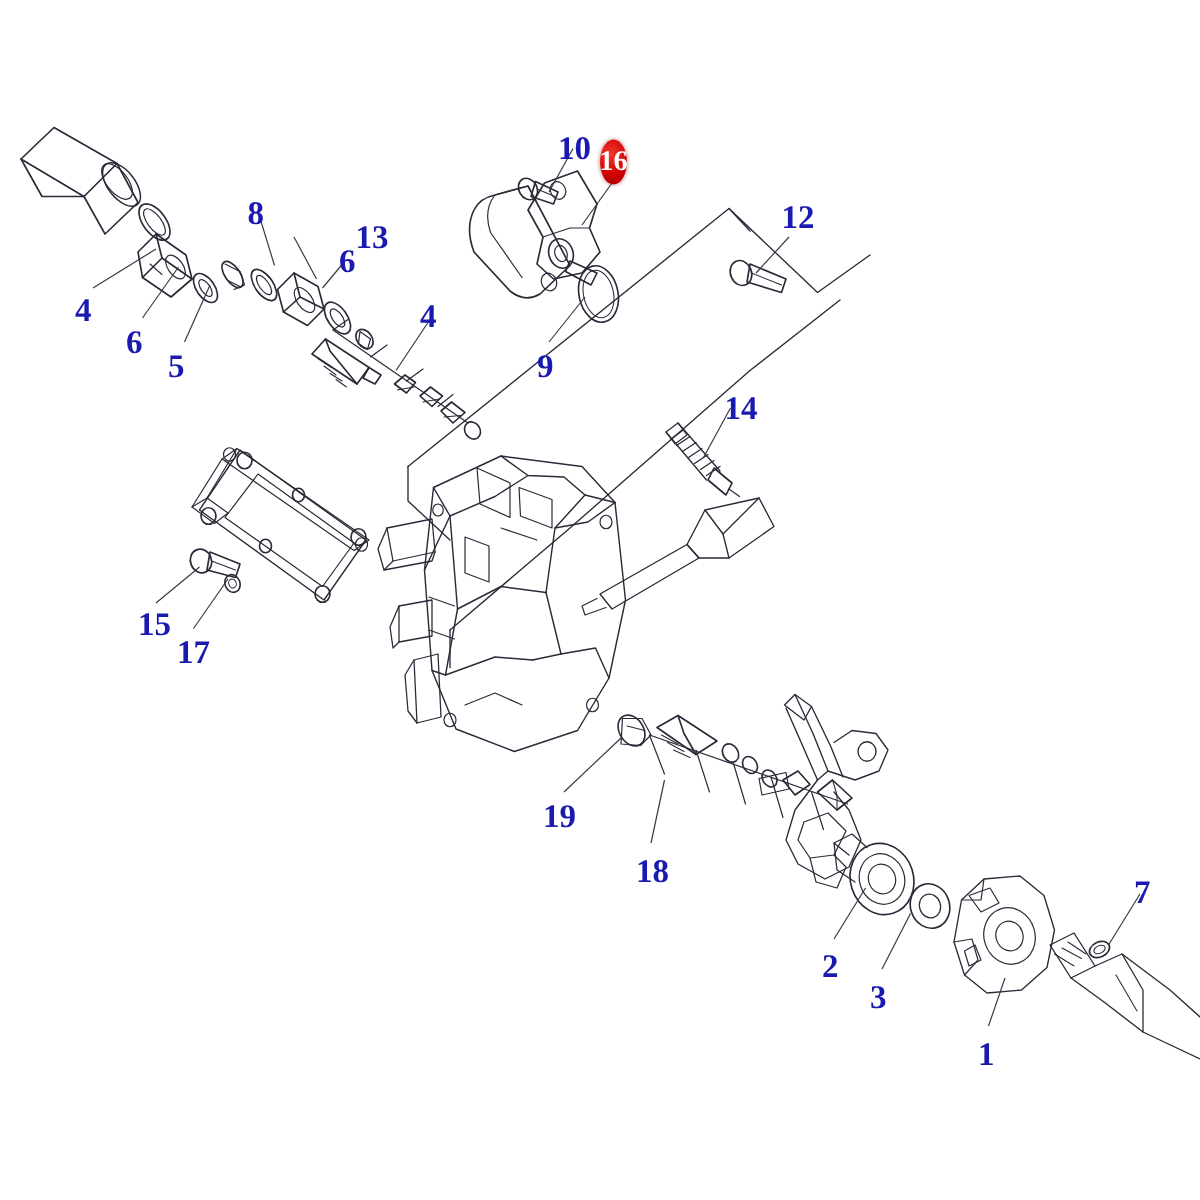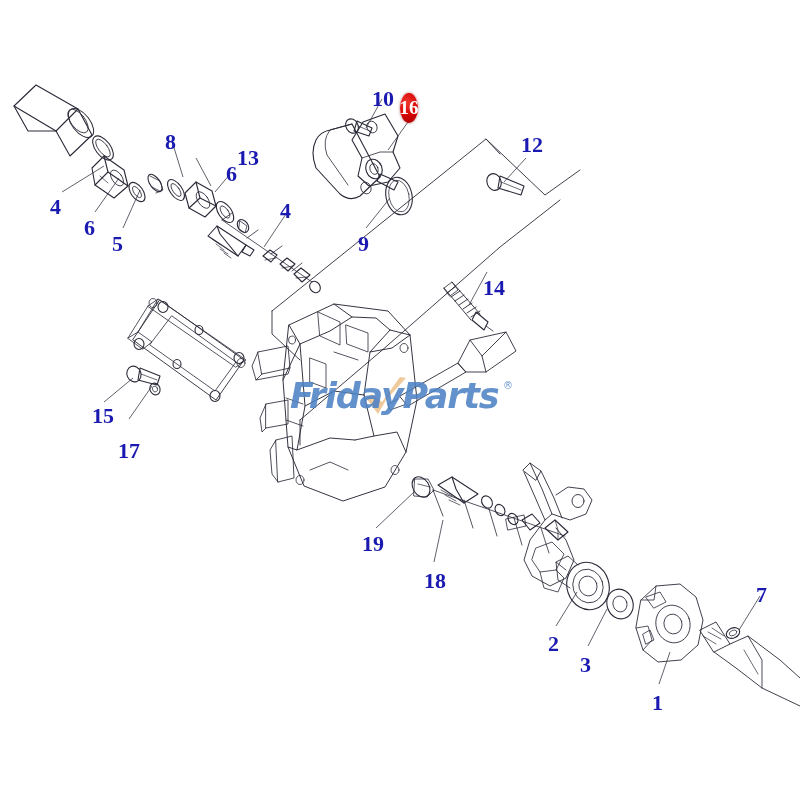--- a/index.html
+++ b/index.html
@@ -389,42 +389,35 @@
         <line x1="376" y1="528" x2="414" y2="492"></line>
         <line x1="434" y1="562" x2="443" y2="520"></line>
         <line x1="556" y1="626" x2="577" y2="592"></line>
         <line x1="588" y1="646" x2="607" y2="609"></line>
         <line x1="659" y1="684" x2="670" y2="652"></line>
         <line x1="760" y1="596" x2="739" y2="630"></line>
         <line x1="408" y1="122" x2="388" y2="150"></line>
       </g>
   </svg>
 
-  <div class="watermark">
-    <svg class="wm-check" viewBox="0 0 60 46">
-      <path d="M6 24 L18 40 L26 26 L46 4 L40 3 L22 28 L12 20 Z" fill="#e9b97c" opacity="0.9"></path>
-    </svg>
-    <div class="wm-text">FridayParts</div>
-    <div class="wm-reg">®</div>
-  </div>
 
   <div id="callout-layer">
       <div class="callout" style="left: 50px; top: 196px;">4</div>
       <div class="callout" style="left: 84px; top: 217px;">6</div>
       <div class="callout" style="left: 112px; top: 233px;">5</div>
       <div class="callout" style="left: 165px; top: 131px;">8</div>
       <div class="callout" style="left: 200px; top: 147px; margin-left: 37px;">13</div>
       <div class="callout" style="left: 226px; top: 163px;">6</div>
       <div class="callout" style="left: 280px; top: 200px;">4</div>
       <div class="callout" style="left: 372px; top: 88px;">10</div>
       <div class="callout" style="left: 358px; top: 233px;">9</div>
       <div class="callout" style="left: 521px; top: 134px;">12</div>
-      <div class="callout" style="left: 483px; top: 261px; margin-top: 16px;">14</div>
+      <div class="callout" style="left: 483px; top: 261px;">14</div>
       <div class="callout" style="left: 92px; top: 405px;">15</div>
-      <div class="callout" style="left: 118px; top: 440px;">17</div>
+      <div class="callout" style="left: 118px; top: 424px;">17</div>
       <div class="callout" style="left: 362px; top: 533px;">19</div>
       <div class="callout" style="left: 424px; top: 570px;">18</div>
       <div class="callout" style="left: 548px; top: 633px;">2</div>
       <div class="callout" style="left: 580px; top: 654px;">3</div>
       <div class="callout" style="left: 652px; top: 692px;">1</div>
       <div class="callout" style="left: 756px; top: 584px;">7</div>
       <div class="callout-highlight" style="left: 400px; top: 93px;">16</div>
     </div>
 
 </div>

